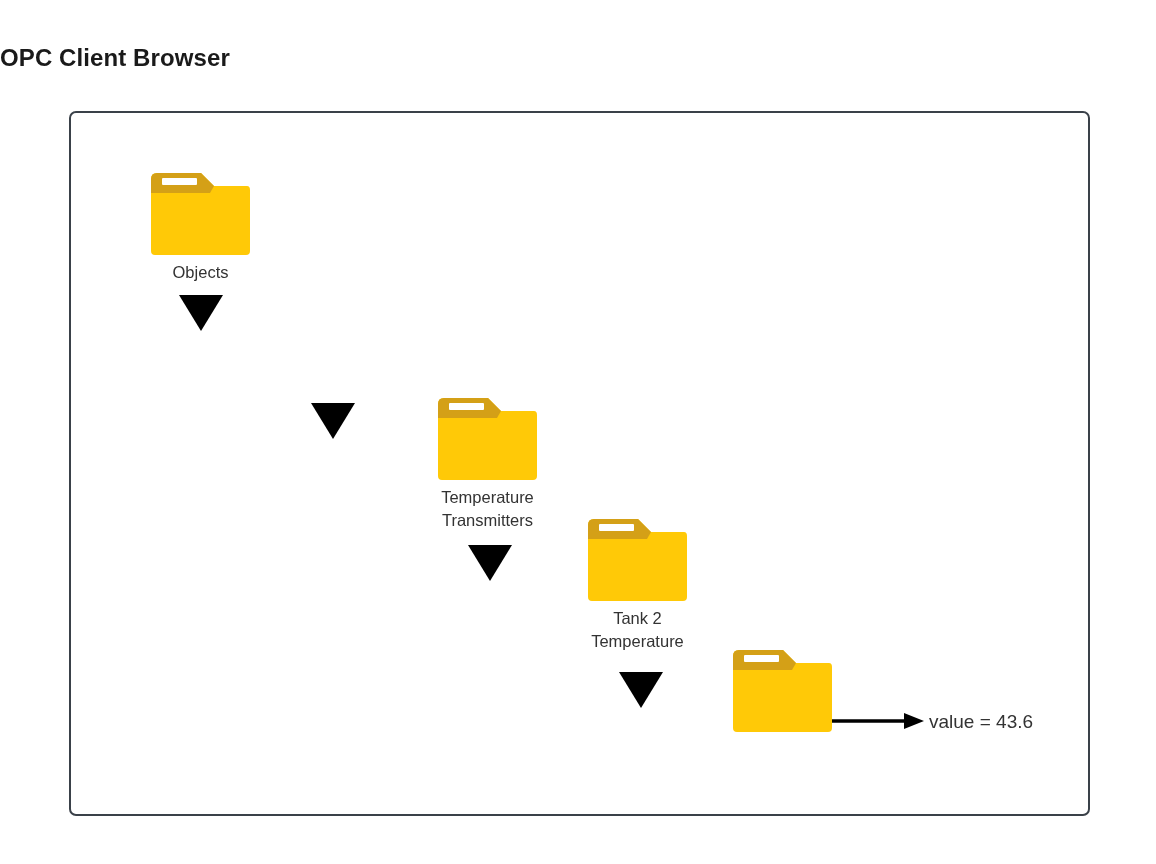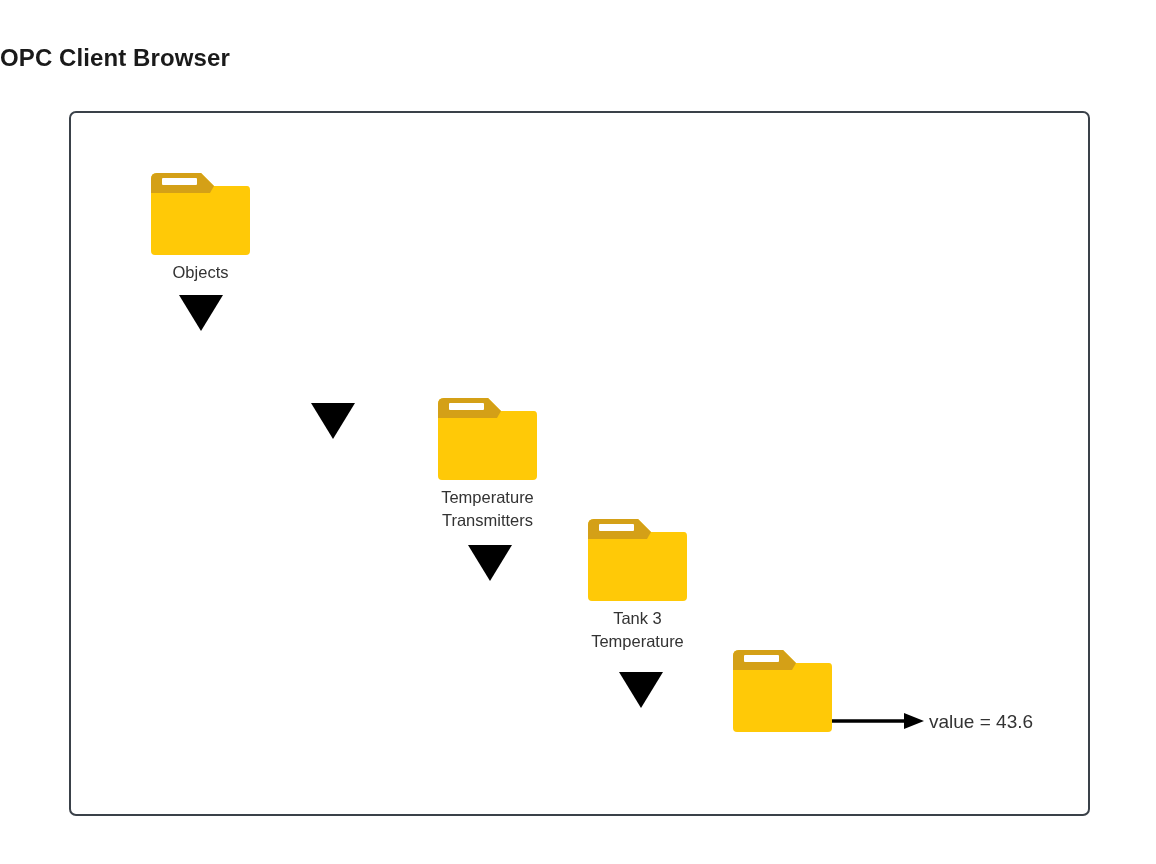--- a/index.html
+++ b/index.html
@@ -128,21 +128,21 @@
   <div class="tri" style="left:397px; top:432px;"></div>
 
   <div class="node" style="left:514px; top:402px;">
     <span class="folder-icon">
       <svg viewBox="0 0 105 90" xmlns="http://www.w3.org/2000/svg">
         <path d="M3 10 Q3 4 9 4 L53 4 L66 17 L99 17 Q102 17 102 21 L102 82 Q102 86 98 86 L7 86 Q3 86 3 82 Z" fill="#ffc907"></path>
         <path d="M3 10 Q3 4 9 4 L53 4 L66 17 L62 24 L3 24 Z" fill="#d4a017"></path>
         <rect x="14" y="9" width="35" height="7" rx="1" fill="#ffffff"></rect>
       </svg>
     </span>
-    <div class="node-label">Tank 3
+    <div class="node-label">Tank 2
 Temperature</div>
   </div>
 
   <div class="tri" style="left:548px; top:559px;"></div>
 
   <div class="node" style="left:659px; top:533px;">
     <span class="folder-icon">
       <svg viewBox="0 0 105 90" xmlns="http://www.w3.org/2000/svg">
         <path d="M3 10 Q3 4 9 4 L53 4 L66 17 L99 17 Q102 17 102 21 L102 82 Q102 86 98 86 L7 86 Q3 86 3 82 Z" fill="#ffc907"></path>
         <path d="M3 10 Q3 4 9 4 L53 4 L66 17 L62 24 L3 24 Z" fill="#d4a017"></path>

